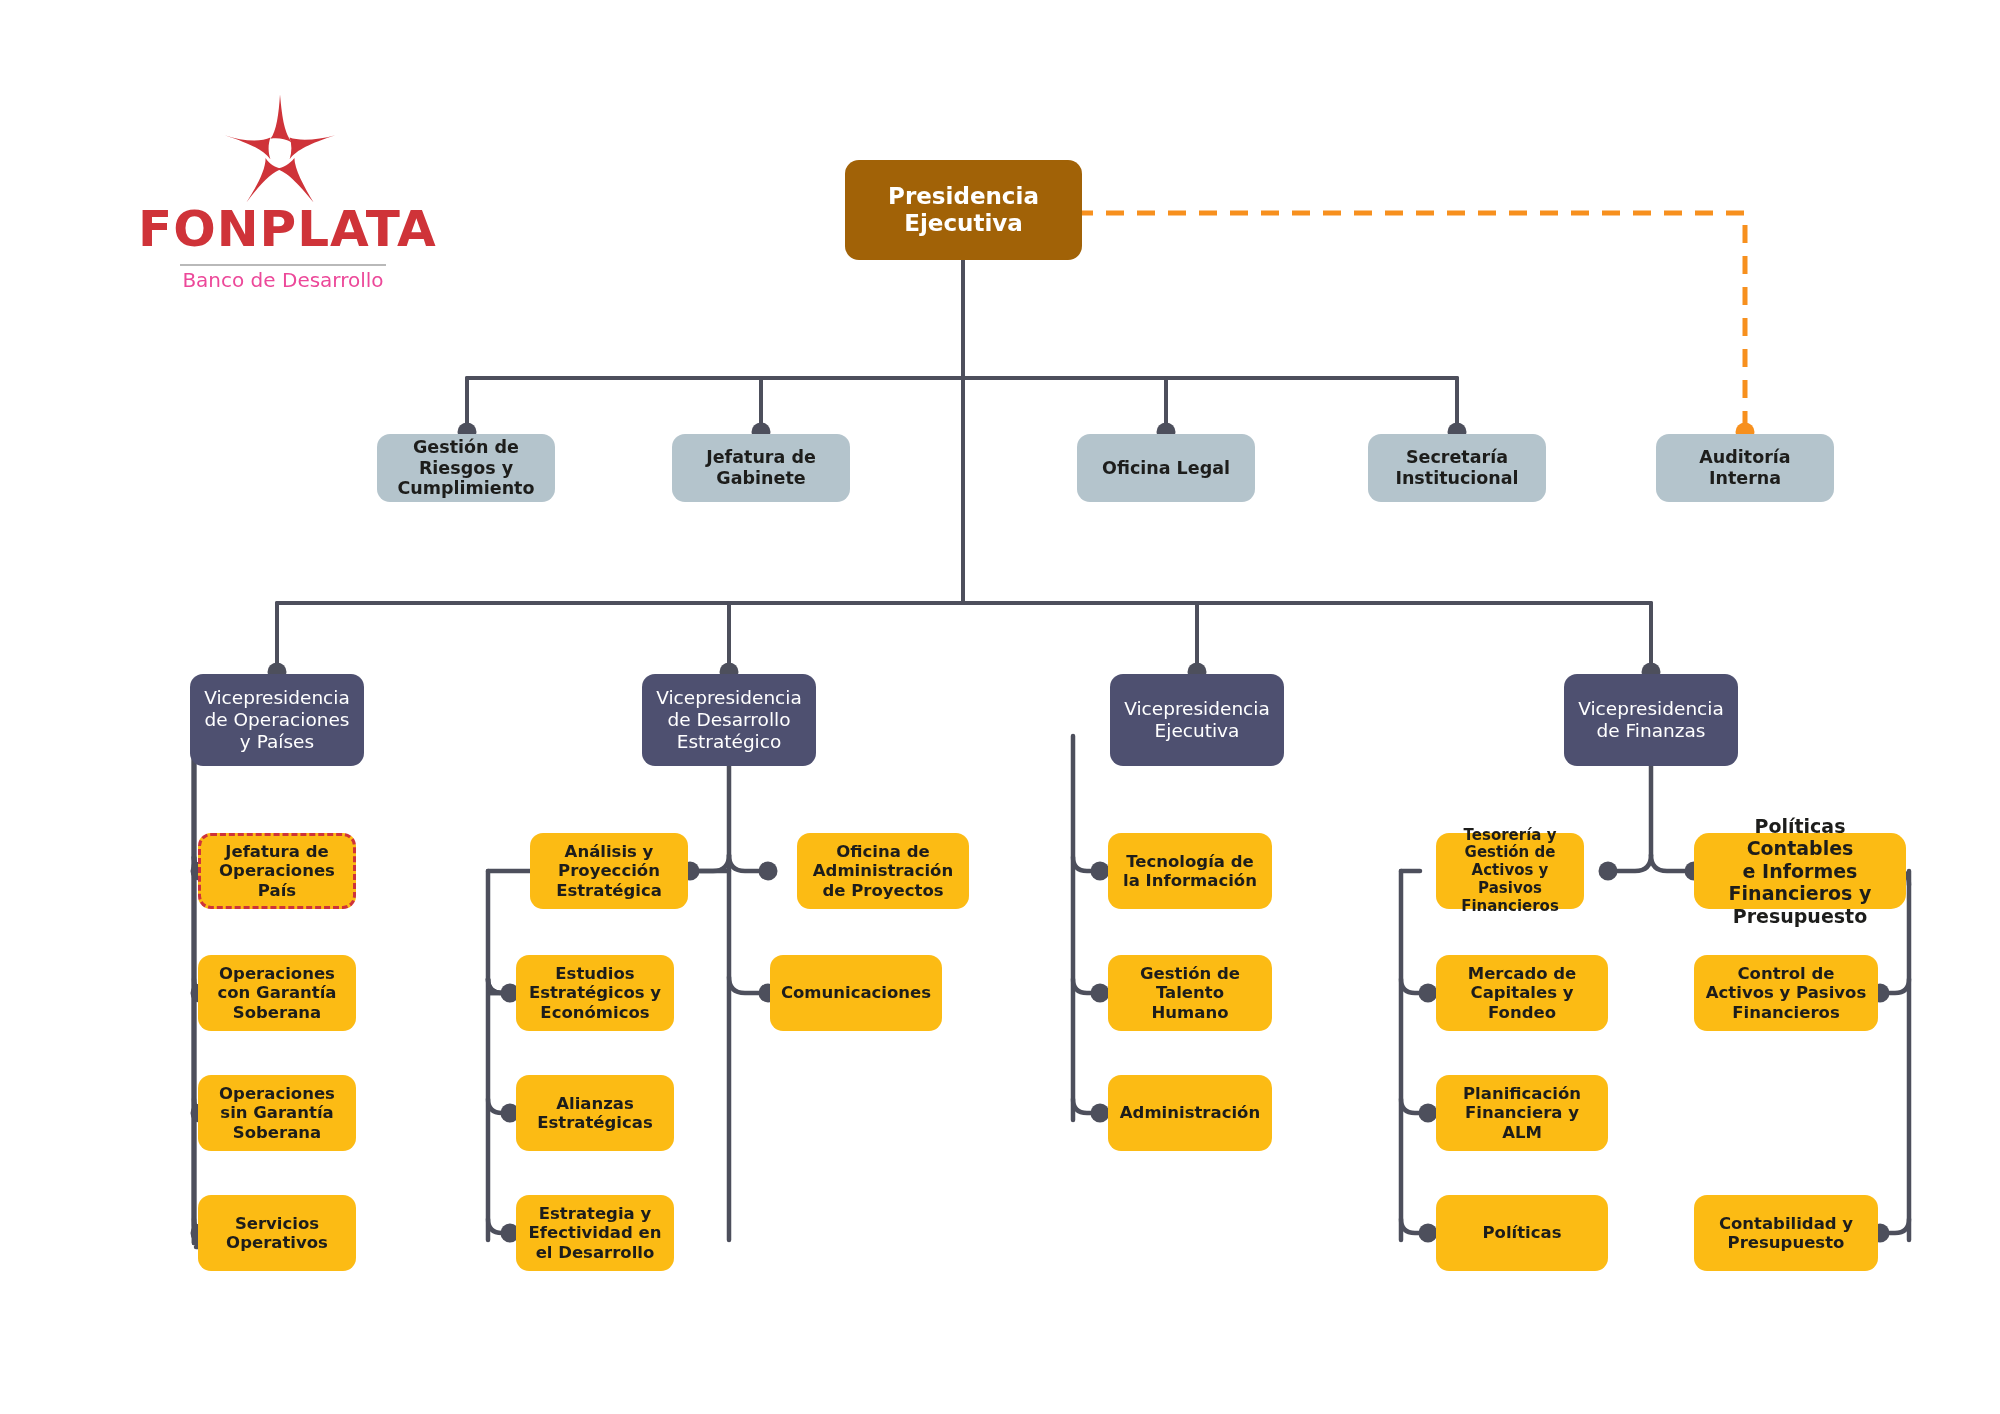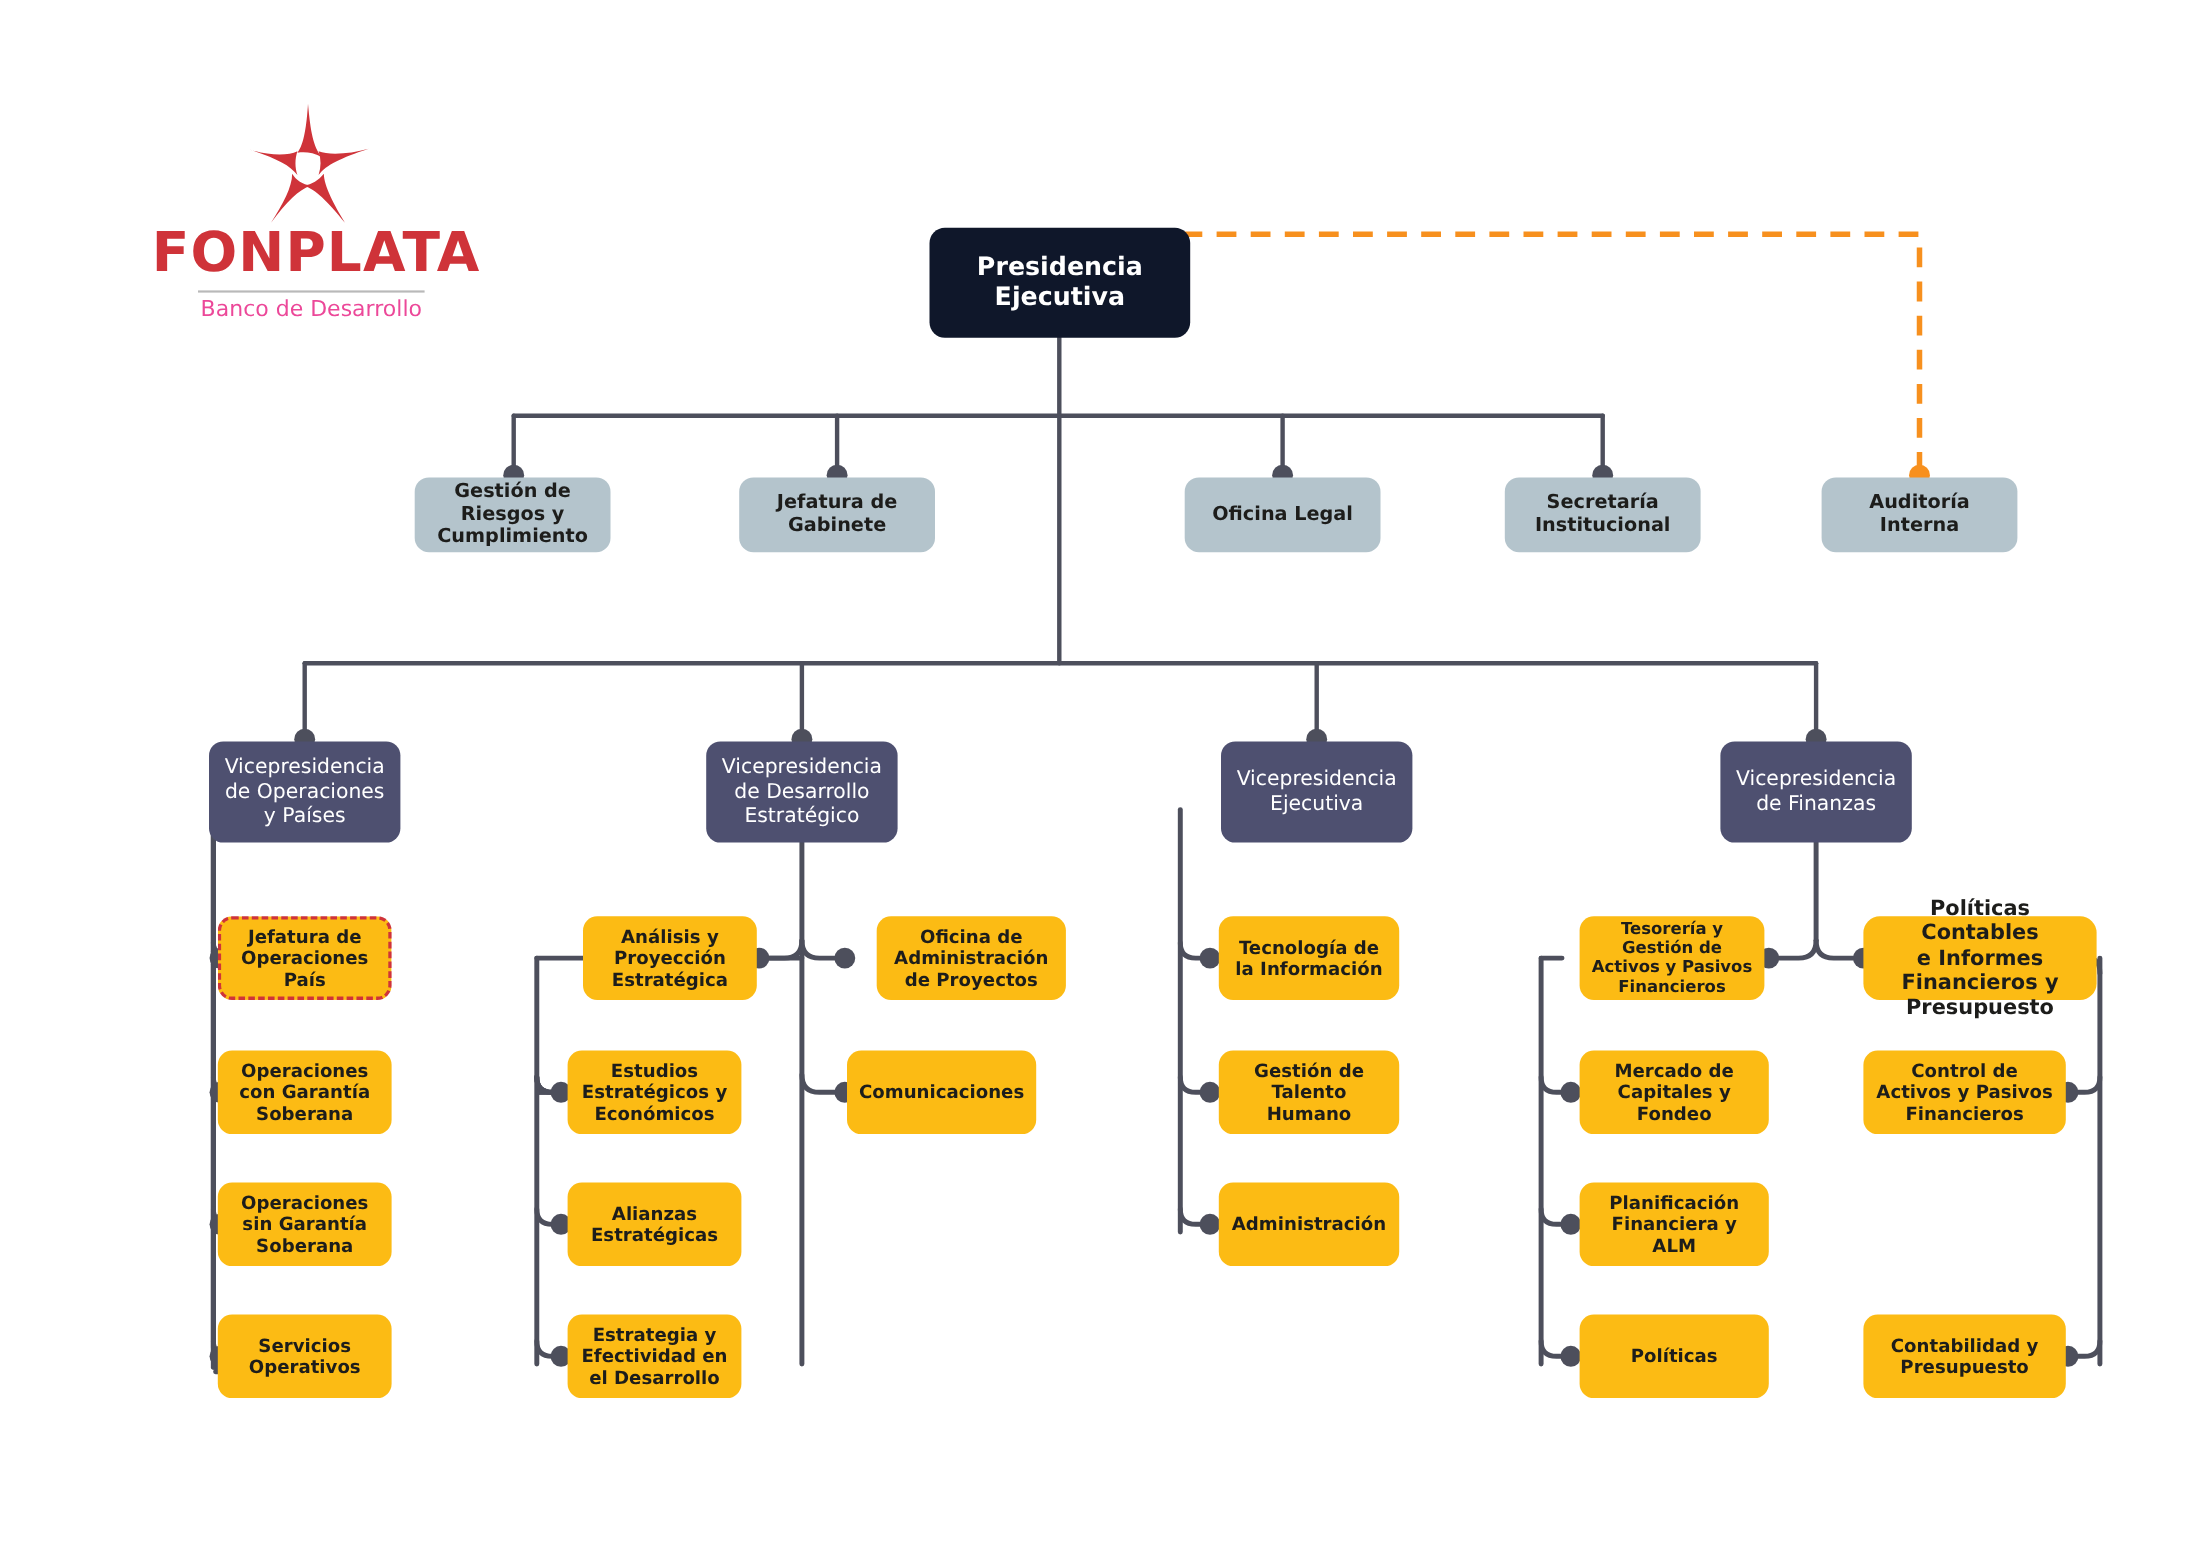--- a/index.html
+++ b/index.html
@@ -18,26 +18,25 @@
     box-sizing:border-box;
     display:flex;align-items:center;justify-content:center;
     text-align:center;
     border-radius:12px;
     line-height:1.18;
     white-space:pre-line;
     padding:6px 8px;
   }
 
   .node.root{
-    background:#0f172a;
+    background:#a16207;
     color:#ffffff;
     font-size:23px;
     font-weight:700;
     border-radius:14px;
-    margin-top:47px;
   }
   .node.unit{
     background:#b4c4cc;
     color:#1d1d1b;
     font-size:17.5px;
     font-weight:600;
     border-radius:13px;
   }
   .node.vp{
     background:#4e5070;
@@ -309,21 +308,21 @@
 
   <div class="node leaf" style="left:1108px;top:833px;width:164px;height:76px;">Tecnología de
 la Información</div>
 
   <div class="node leaf" style="left:1108px;top:955px;width:164px;height:76px;">Gestión de
 Talento
 Humano</div>
 
   <div class="node leaf" style="left:1108px;top:1075px;width:164px;height:76px;">Administración</div>
 
-  <div class="node leaf" style="left:1436px;top:833px;width:168px;height:76px;font-size:15px;">Tesorería y
+  <div class="node leaf" style="left:1436px;top:833px;width:148px;height:76px;font-size:15px;">Tesorería y
 Gestión de
 Activos y Pasivos
 Financieros</div>
 
   <div class="node leaf" style="left:1436px;top:1075px;width:172px;height:76px;">Planificación
 Financiera y
 ALM</div>
 
   <div class="node leaf" style="left:1436px;top:955px;width:172px;height:76px;">Mercado de
 Capitales y

